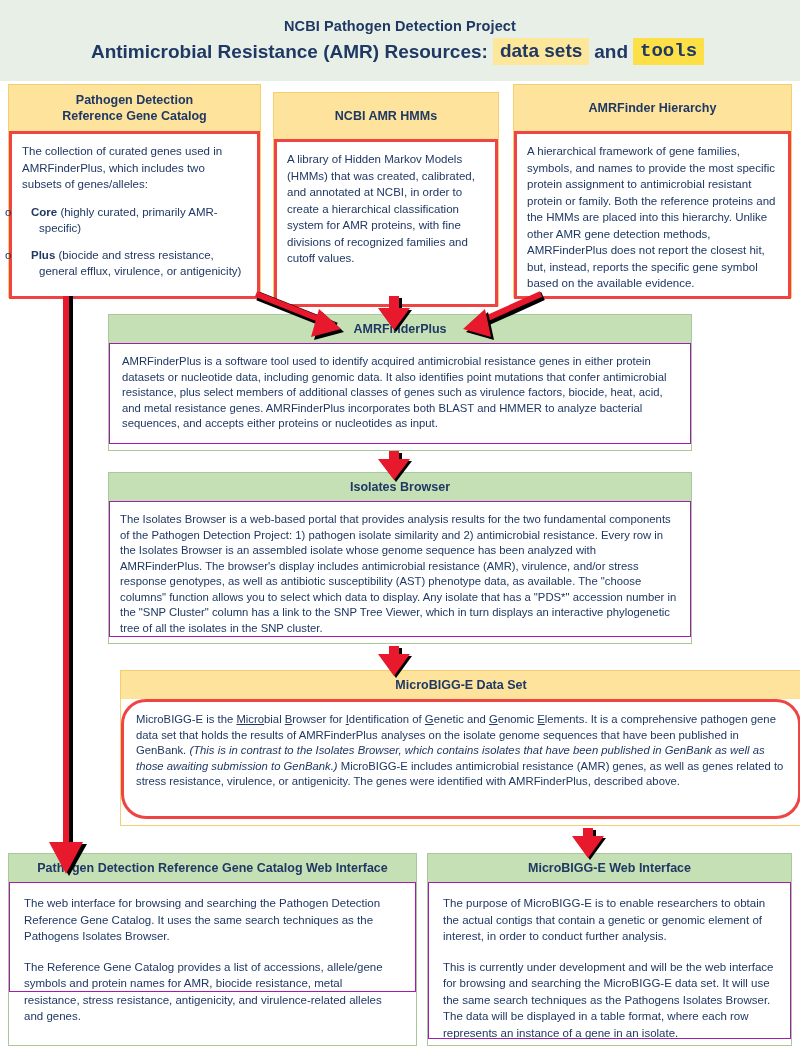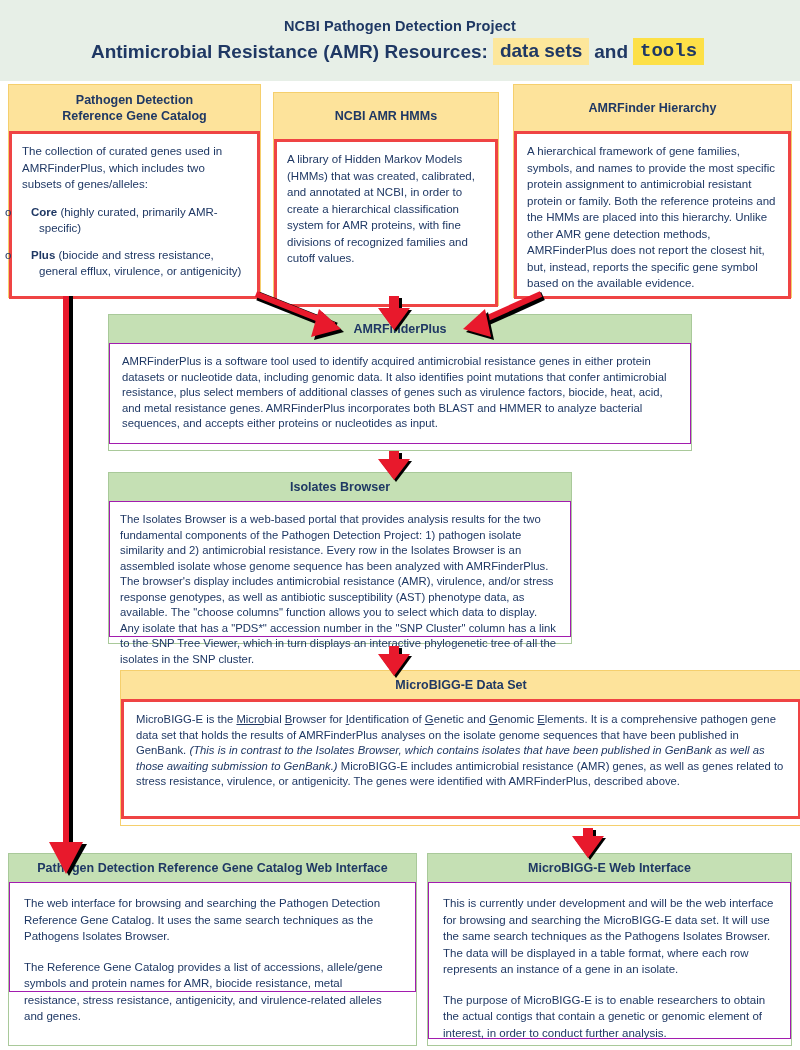--- a/index.html
+++ b/index.html
@@ -119,26 +119,26 @@
   .mid-box > .panel-head {
     height: 28px;
     font-size: 12.5px;
   }
   .mid-box > .panel-body {
     font-size: 11.3px;
     line-height: 15.5px;
     padding: 10px 12px;
   }
   #box-amrfp   { left: 108px; top: 314px; width: 584px; height: 137px; }
-  #box-isobro  { left: 108px; top: 472px; width: 464px; height: 172px; }
+  #box-isobro  { left: 108px; top: 472px; width: 584px; height: 172px; }
   #box-microbigge { left: 120px; top: 670px; width: 682px; height: 156px; }
 
   #box-amrfp   > .panel-body { height: 101px; }
   #box-isobro  > .panel-body { height: 136px; padding-left: 10px; }
-  #box-microbigge > .panel-body { height: 120px; }
+  #box-microbigge > .panel-body { height: 120px; border-radius: 25px; }
 
   
   .bot-box > .panel-head {
     height: 28px;
     font-size: 12.5px;
   }
   .bot-box > .panel-body {
     font-size: 11.5px;
     line-height: 16.5px;
     padding: 12px 14px;
@@ -226,22 +226,22 @@
     <div class="panel-head">Pathogen Detection Reference Gene Catalog Web Interface</div>
     <div class="panel-body">
       <p class="para">The web interface for browsing and searching the Pathogen Detection Reference Gene Catalog. It uses the same search techniques as the Pathogens Isolates Browser.</p>
       <p class="para">The Reference Gene Catalog provides a list of accessions, allele/gene symbols and protein names for AMR, biocide resistance, metal resistance, stress resistance, antigenicity, and virulence-related alleles and genes.</p>
     </div>
   </div>
 
   <div class="panel v-green bot-box" id="box-mbgeweb">
     <div class="panel-head">MicroBIGG-E Web Interface</div>
     <div class="panel-body">
+      <p class="para">The purpose of MicroBIGG-E is to enable researchers to obtain the actual contigs that contain a genetic or genomic element of interest, in order to conduct further analysis.</p>
       <p class="para">This is currently under development and will be the web interface for browsing and searching the MicroBIGG-E data set. It will use the same search techniques as the Pathogens Isolates Browser. The data will be displayed in a table format, where each row represents an instance of a gene in an isolate.</p>
-      <p class="para">The purpose of MicroBIGG-E is to enable researchers to obtain the actual contigs that contain a genetic or genomic element of interest, in order to conduct further analysis.</p>
     </div>
   </div>
 
   <svg id="arrows" viewBox="0 0 800 1050">
     <defs>
       <g id="downArrowShape">
         
       </g>
     </defs>
 

